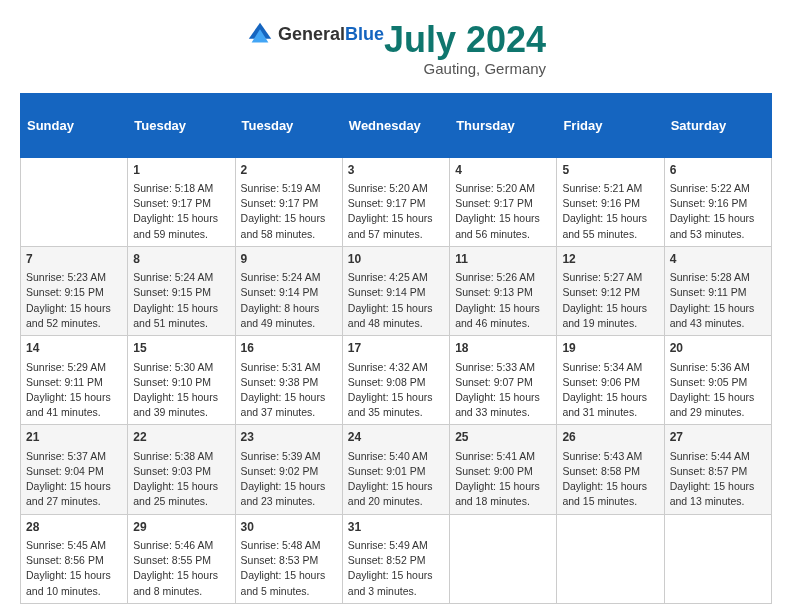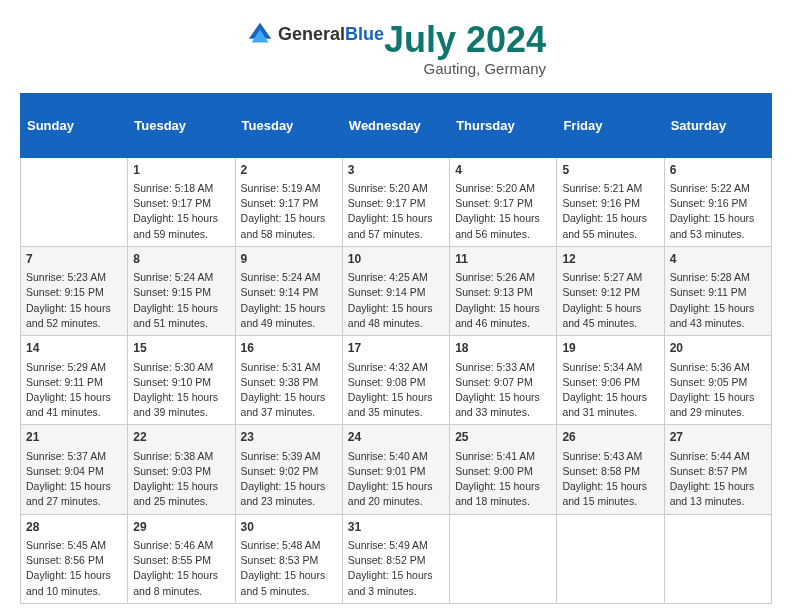--- a/index.html
+++ b/index.html
@@ -156,39 +156,39 @@
         <td>
           <span class="day-num">8</span>
           <div>Sunrise: 5:24 AM</div>
           <div>Sunset: 9:15 PM</div>
           <div>Daylight: 15 hours and 51 minutes.</div>
         </td>
         <td>
           <span class="day-num">9</span>
           <div>Sunrise: 5:24 AM</div>
           <div>Sunset: 9:14 PM</div>
-          <div>Daylight: 15 hours and 49 minutes.</div>
+          <div>Daylight: 8 hours and 49 minutes.</div>
         </td>
         <td>
           <span class="day-num">10</span>
           <div>Sunrise: 4:25 AM</div>
           <div>Sunset: 9:14 PM</div>
           <div>Daylight: 15 hours and 48 minutes.</div>
         </td>
         <td>
           <span class="day-num">11</span>
           <div>Sunrise: 5:26 AM</div>
           <div>Sunset: 9:13 PM</div>
           <div>Daylight: 15 hours and 46 minutes.</div>
         </td>
         <td>
           <span class="day-num">12</span>
           <div>Sunrise: 5:27 AM</div>
           <div>Sunset: 9:12 PM</div>
-          <div>Daylight: 5 hours and 45 minutes.</div>
+          <div>Daylight: 15 hours and 19 minutes.</div>
         </td>
         <td>
           <span class="day-num">4</span>
           <div>Sunrise: 5:28 AM</div>
           <div>Sunset: 9:11 PM</div>
           <div>Daylight: 15 hours and 43 minutes.</div>
         </td>
       </tr>
       <tr>
         <td>

